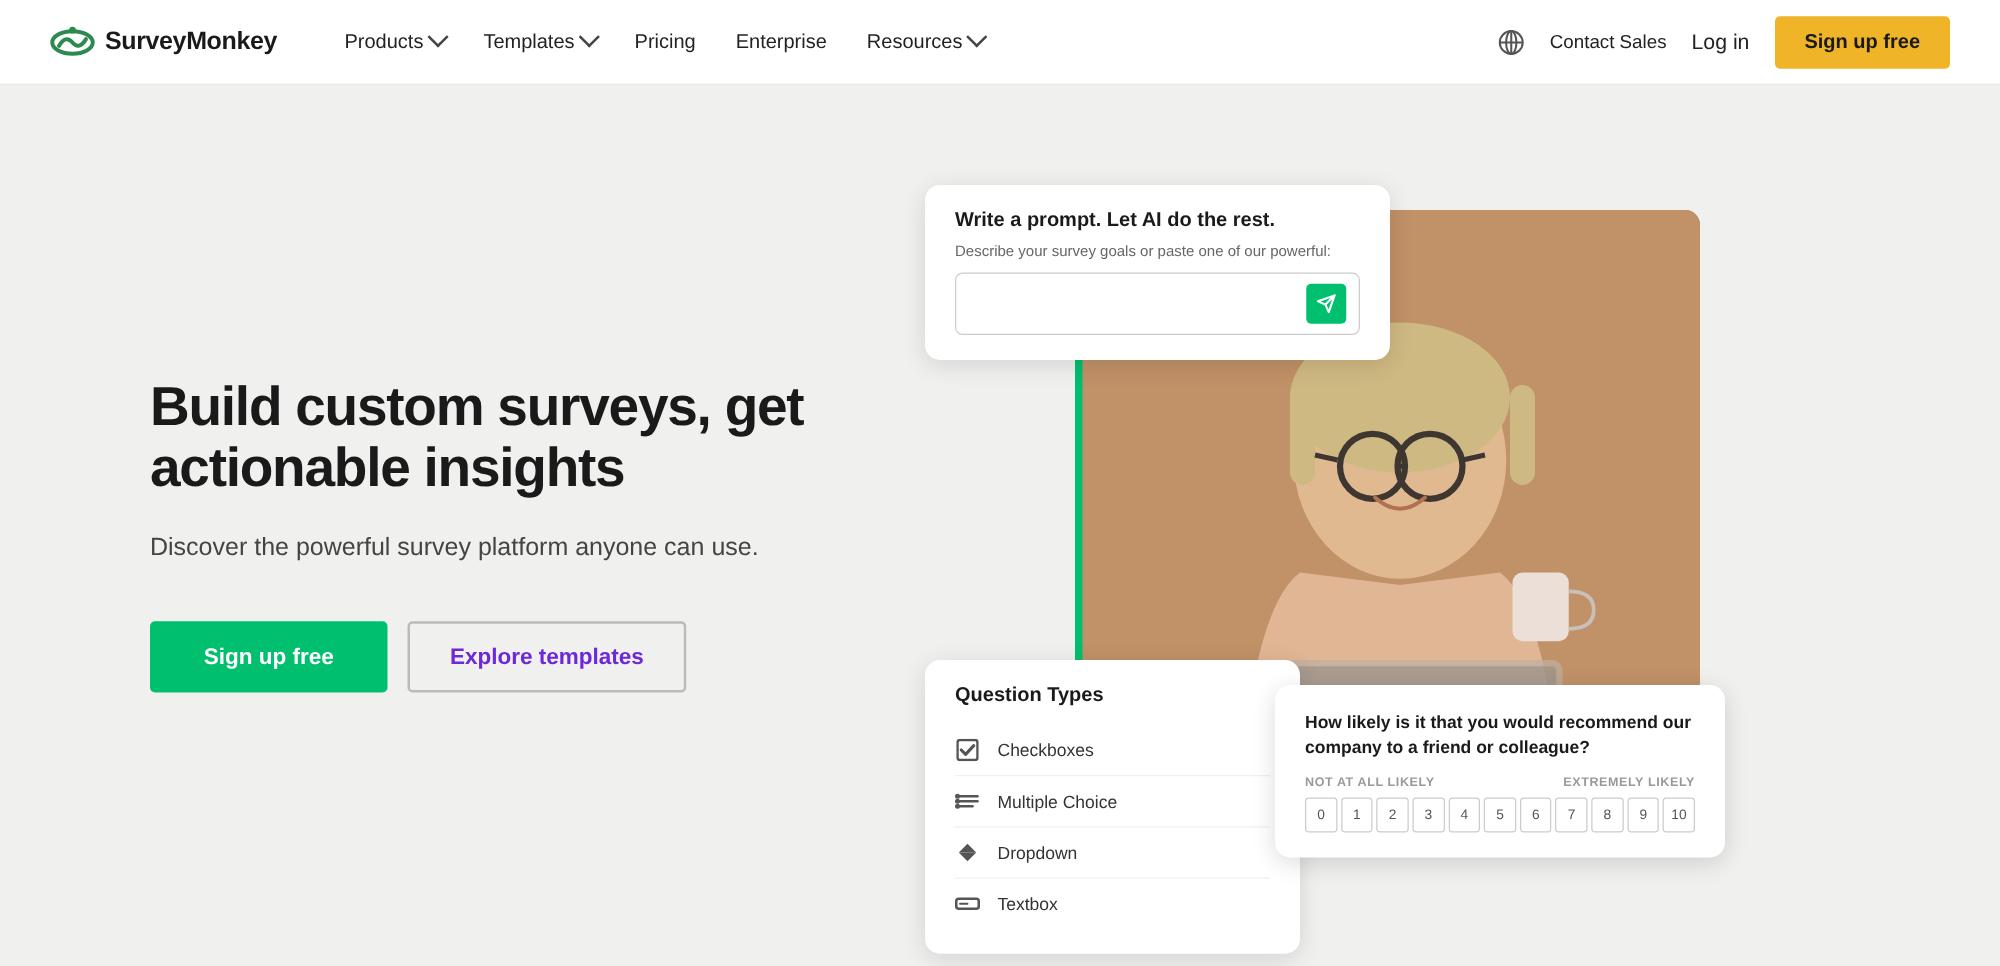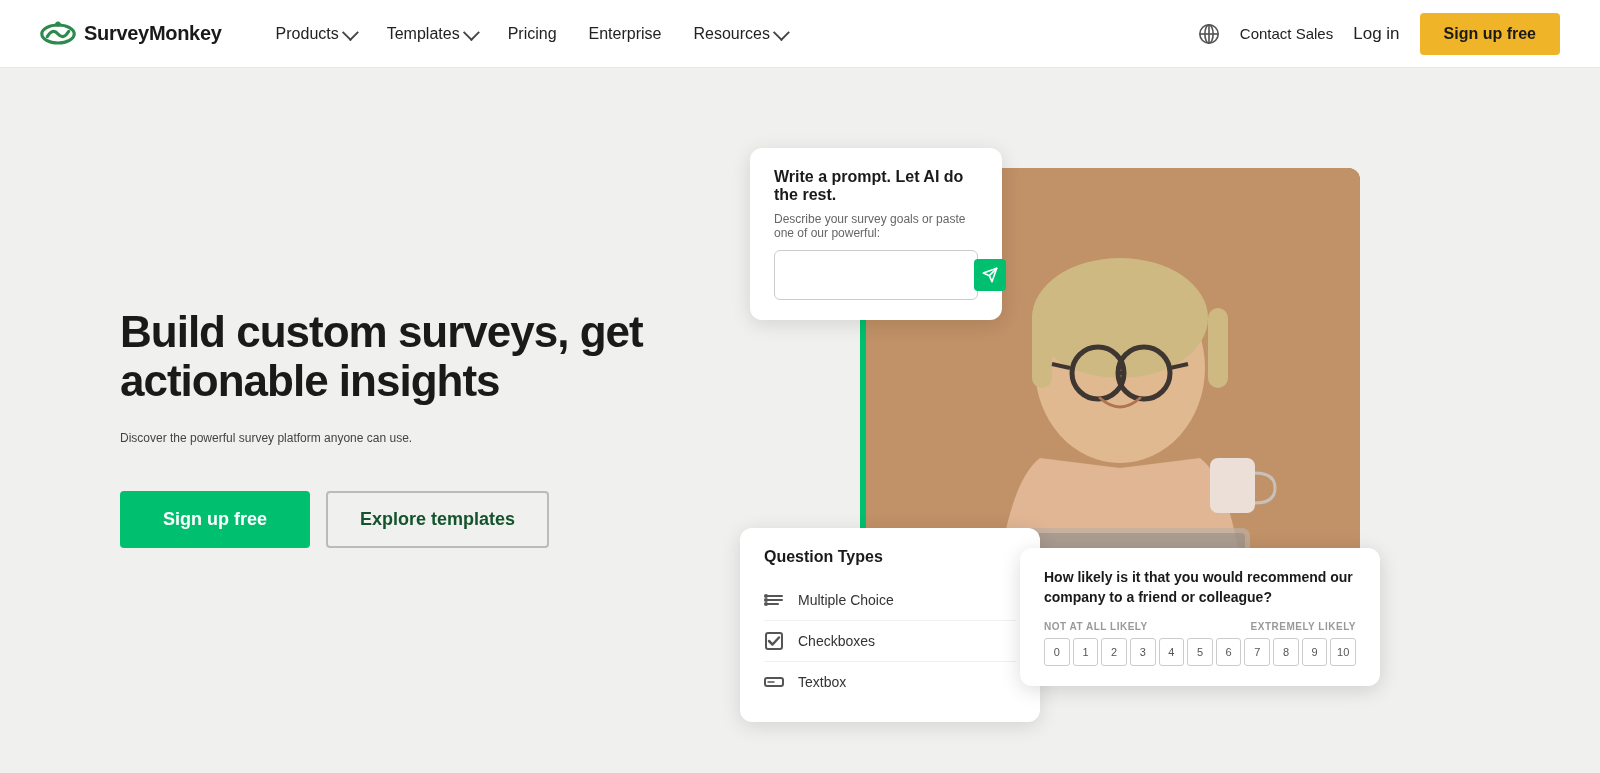--- a/index.html
+++ b/index.html
@@ -34,21 +34,20 @@
       letter-spacing: -0.3px;
     }
     .nav-links {
       display: flex;
       align-items: center;
       gap: 4px;
       flex: 1;
     }
     .nav-item {
       display: flex;
-      align-items: center;
       gap: 4px;
       padding: 8px 14px;
       font-size: 16px;
       font-weight: 500;
       color: #222;
       cursor: pointer;
       border-radius: 4px;
       white-space: nowrap;
     }
     .nav-item .chevron {
@@ -110,21 +109,21 @@
     }
     .hero-title {
       font-size: 44px;
       font-weight: 800;
       color: #1a1a1a;
       line-height: 1.1;
       margin-bottom: 24px;
       letter-spacing: -1px;
     }
     .hero-subtitle {
-      font-size: 12px;
+      font-size: 20px;
       color: #444;
       margin-bottom: 44px;
       line-height: 1.5;
     }
     .hero-buttons {
       display: flex;
       gap: 16px;
       align-items: center;
     }
     .btn-signup-hero {
@@ -133,21 +132,21 @@
       font-size: 18px;
       font-weight: 700;
       padding: 18px 36px;
       border-radius: 4px;
       border: none;
       cursor: pointer;
       min-width: 190px;
     }
     .btn-explore {
       background: transparent;
-      color: #14532d;
+      color: #6d28d9;
       font-size: 18px;
       font-weight: 600;
       padding: 16px 32px;
       border-radius: 4px;
       border: 2px solid #bbb;
       cursor: pointer;
       min-width: 210px;
     }
 
     
@@ -182,24 +181,23 @@
     }
 
     
     .card-ai-prompt {
       position: absolute;
       top: 20px;
       left: 0;
       background: #fff;
       border-radius: 12px;
       padding: 20px 24px;
-      width: 252px;
+      width: 372px;
       box-shadow: 0 4px 20px rgba(0,0,0,0.12);
       z-index: 5;
-      margin-left: 10px;
     }
     .card-ai-title {
       font-size: 16px;
       font-weight: 700;
       color: #1a1a1a;
       margin-bottom: 8px;
     }
     .card-ai-label {
       font-size: 12px;
       color: #666;
@@ -423,45 +421,54 @@
           <svg width="16" height="16" viewBox="0 0 24 24" fill="none">
             <path d="M22 2L11 13" stroke="white" stroke-width="2.5" stroke-linecap="round" stroke-linejoin="round"></path>
             <path d="M22 2L15 22L11 13L2 9L22 2Z" stroke="white" stroke-width="2.5" stroke-linecap="round" stroke-linejoin="round"></path>
           </svg>
         </button>
       </div>
     </div>
 
     <div class="card-question-types">
       <div class="card-qt-title">Question Types</div>
+
+      <div class="qt-item">
+        <div class="qt-icon">
+          <svg width="18" height="18" viewBox="0 0 18 18">
+            <rect x="1" y="1" width="16" height="16" rx="2" fill="none" stroke="#555" stroke-width="2"></rect>
+            <path d="M4 9 L7.5 12.5 L14 5.5" stroke="#555" stroke-width="2.5" fill="none" stroke-linecap="round" stroke-linejoin="round"></path>
+          </svg>
+        </div>
+        <span>Checkboxes</span>
+      </div>
 
       <div class="qt-item">
         <div class="qt-icon">
           <svg width="20" height="16" viewBox="0 0 20 16">
             <line x1="2" y1="4" x2="18" y2="4" stroke="#555" stroke-width="2" stroke-linecap="round"></line>
             <line x1="2" y1="8" x2="18" y2="8" stroke="#555" stroke-width="2" stroke-linecap="round"></line>
             <line x1="2" y1="12" x2="14" y2="12" stroke="#555" stroke-width="2" stroke-linecap="round"></line>
             <circle cx="2" cy="4" r="2" fill="#555"></circle>
             <circle cx="2" cy="8" r="2" fill="#555"></circle>
             <circle cx="2" cy="12" r="2" fill="#555"></circle>
           </svg>
         </div>
         <span>Multiple Choice</span>
       </div>
 
       <div class="qt-item">
         <div class="qt-icon">
           <svg width="18" height="18" viewBox="0 0 18 18">
-            <rect x="1" y="1" width="16" height="16" rx="2" fill="none" stroke="#555" stroke-width="2"></rect>
-            <path d="M4 9 L7.5 12.5 L14 5.5" stroke="#555" stroke-width="2.5" fill="none" stroke-linecap="round" stroke-linejoin="round"></path>
+            <polygon points="9,2 2,9 16,9" fill="#555"></polygon>
+            <polygon points="9,16 2,9 16,9" fill="#555"></polygon>
           </svg>
         </div>
-        <span>Checkboxes</span>
+        <span>Dropdown</span>
       </div>
-
 
       <div class="qt-item">
         <div class="qt-icon">
           <svg width="20" height="14" viewBox="0 0 20 14">
             <rect x="1" y="3" width="18" height="8" rx="2" fill="none" stroke="#555" stroke-width="2"></rect>
             <line x1="4" y1="7" x2="10" y2="7" stroke="#555" stroke-width="1.5" stroke-linecap="round"></line>
           </svg>
         </div>
         <span>Textbox</span>
       </div>

